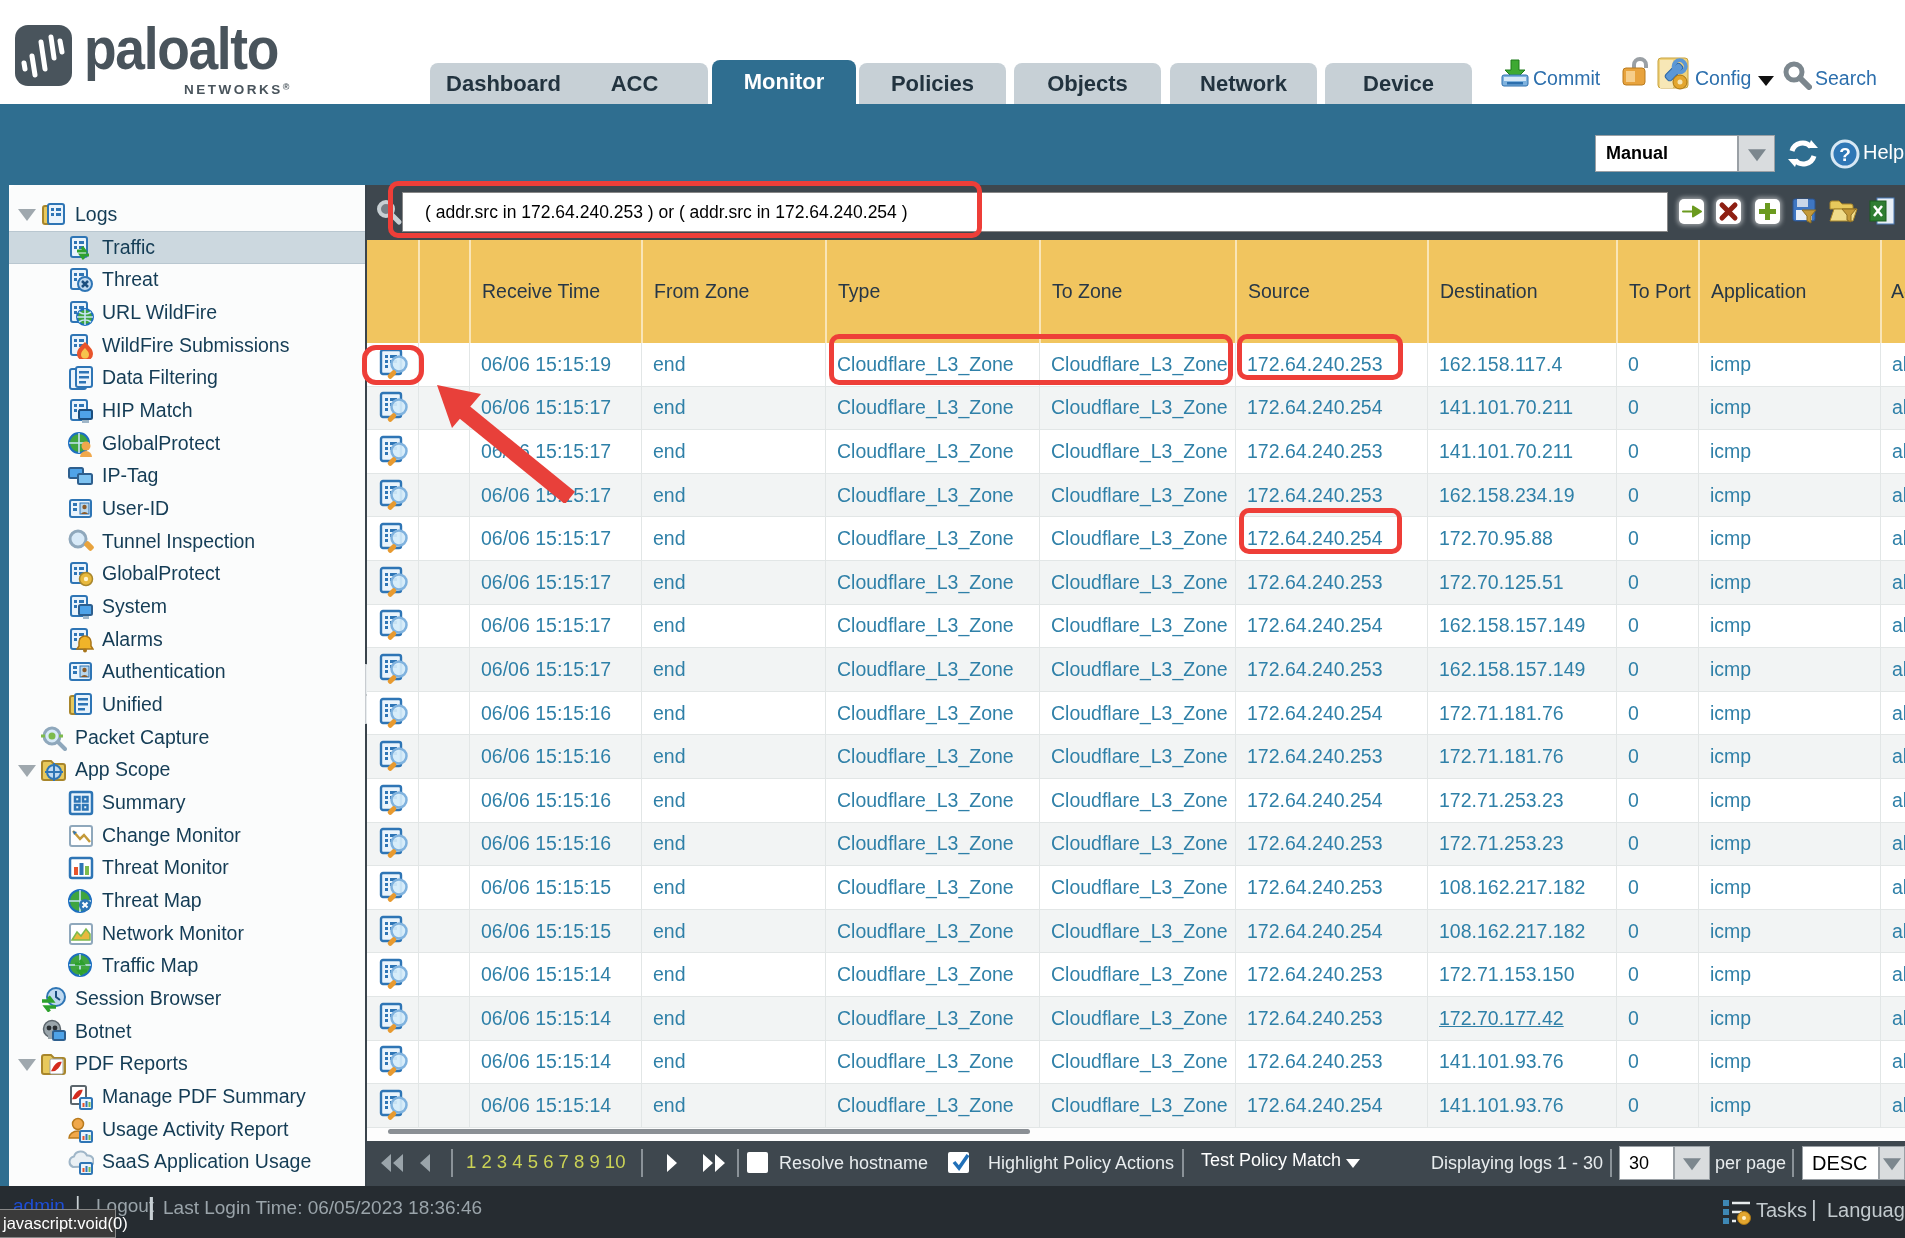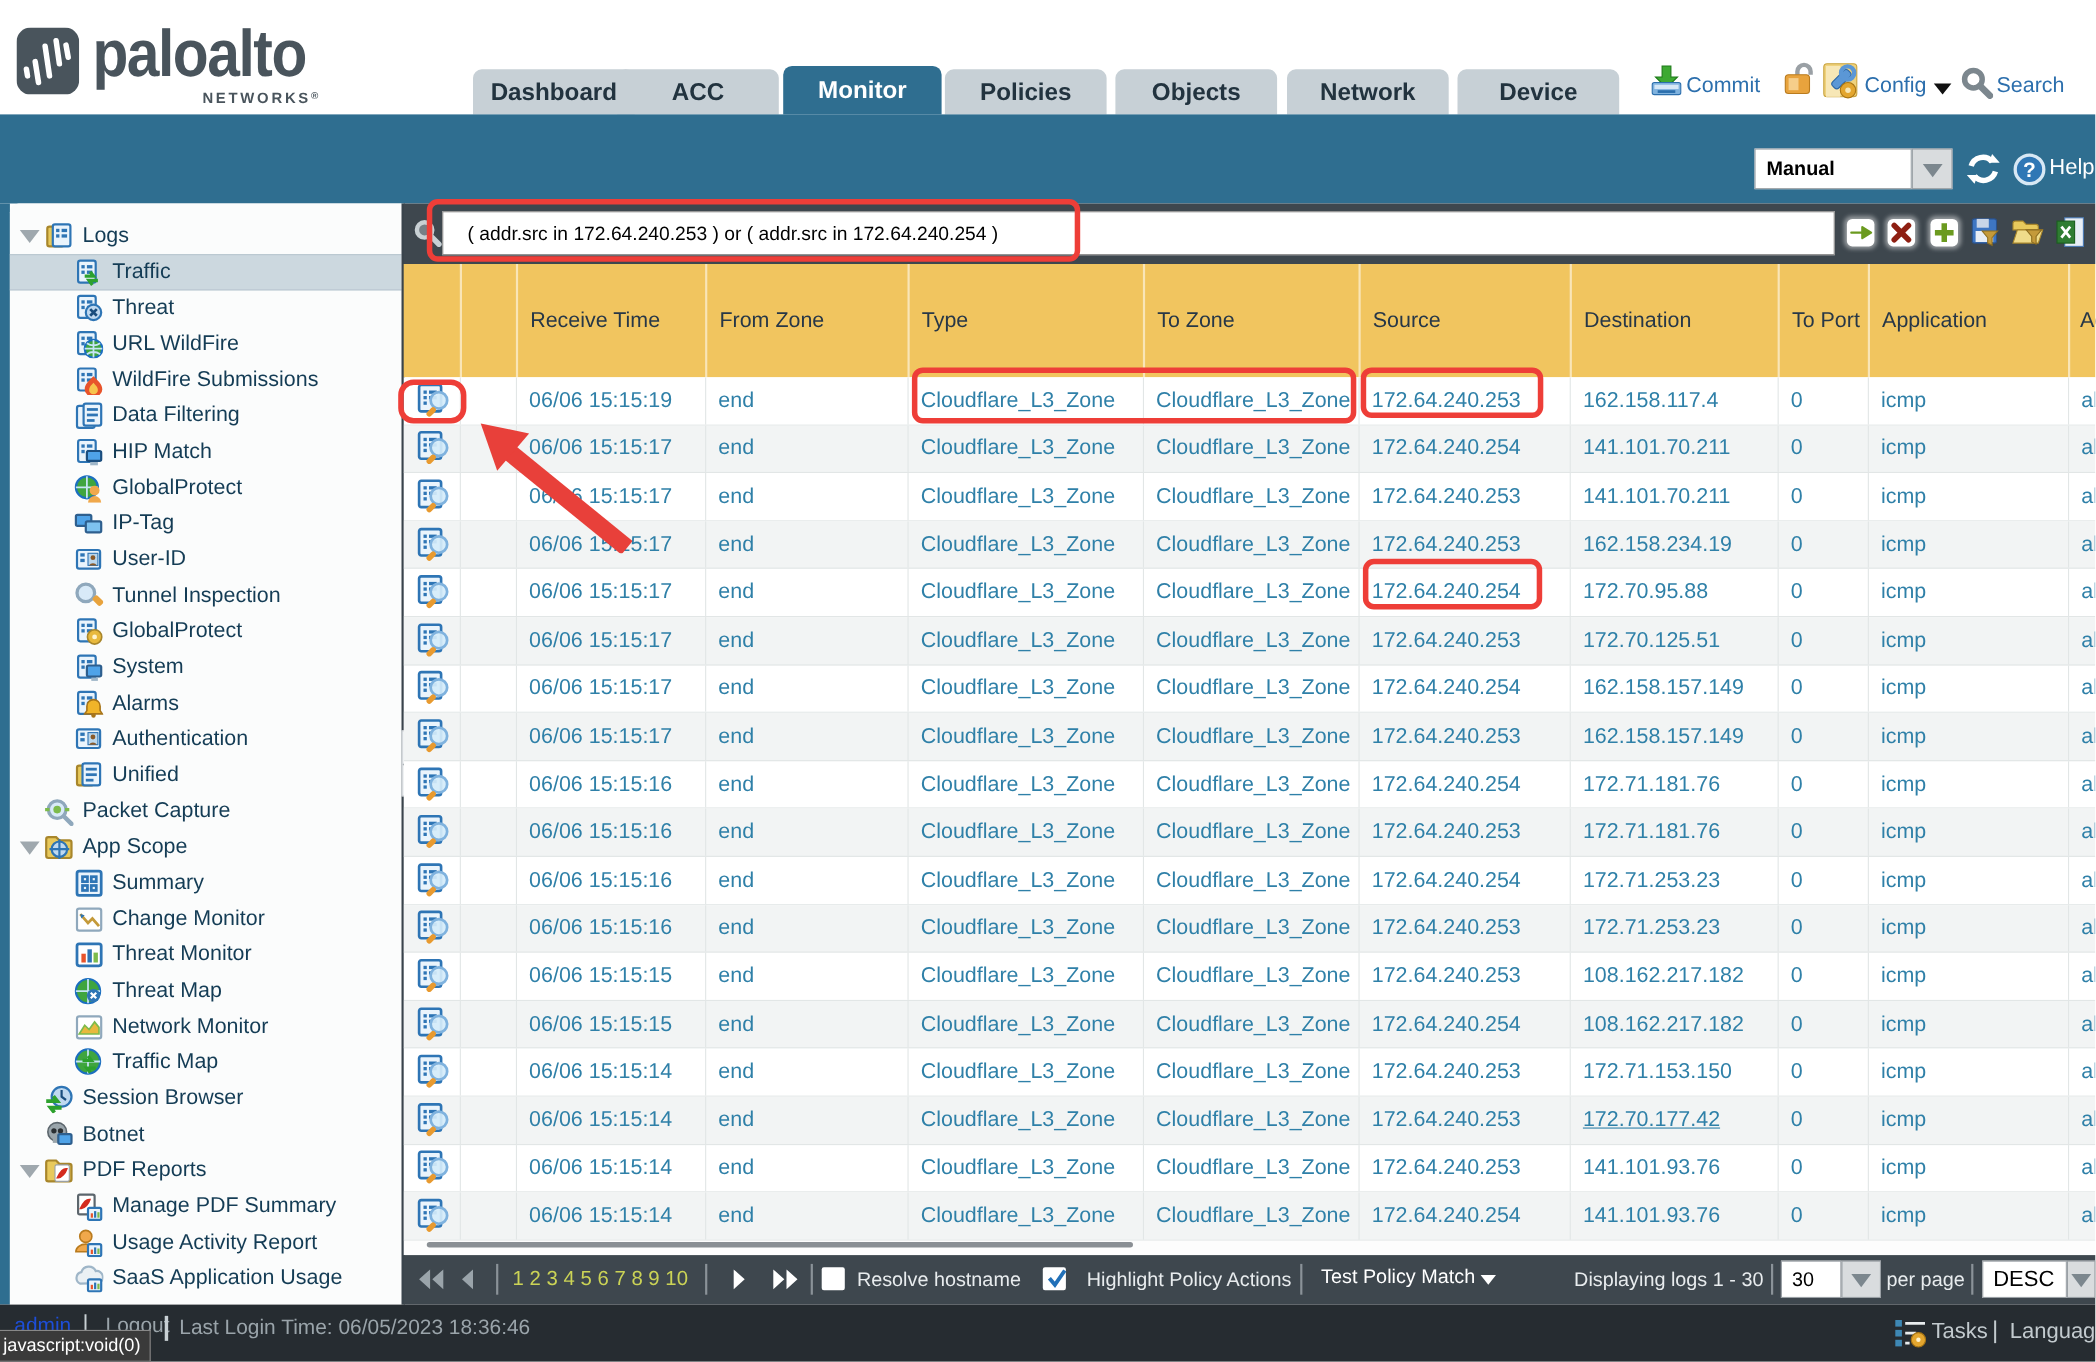--- a/index.html
+++ b/index.html
@@ -1029,21 +1029,21 @@
 <div class="abs" style="left:1715px;top:1153px;color:#E8ECEE;font-size:18px;">per page</div>
 <div class="vsep" style="left:1792px;top:1149px;height:28px;"></div>
 <div class="abs wbox" style="left:1802px;top:1146px;width:77px;height:34px;line-height:32px;padding-left:9px;font-size:20px;">DESC</div>
 <div class="abs gbtn" style="left:1879px;top:1146px;width:26px;height:34px;"></div>
 <div class="abs" id="statusbar"></div>
 <div class="abs" style="left:13px;top:1195px;color:#1d4ed8;font-size:19px;">admin</div>
 <div class="abs" style="left:75px;top:1192px;color:#C8D0D4;font-size:21px;">|</div>
 <div class="abs" style="left:96px;top:1195px;color:#9AA4AA;font-size:19px;">Logout</div>
 <div class="abs" style="left:148px;top:1193px;color:#C8D0D4;font-size:24px;font-weight:bold;">|</div>
 <div class="abs" style="left:163px;top:1197px;color:#9AA4AA;font-size:19px;">Last Login Time: 06/05/2023 18:36:46</div>
-<div class="abs" style="left:0px;top:1209px;width:137px;height:29px;background:#3A3A3A;border:1px solid #888;border-left:none;color:#fff;font-size:16.5px;line-height:27px;padding-left:3px;">javascript:void(0)</div>
+<div class="abs" style="left:0px;top:1209px;width:116px;height:29px;background:#3A3A3A;border:1px solid #888;border-left:none;color:#fff;font-size:16.5px;line-height:27px;padding-left:3px;">javascript:void(0)</div>
 <svg class="abs" style="left:1722px;top:1199px" width="30" height="27" viewBox="0 0 30 27">
 <g fill="#3E88B5">
       <rect x="1" y="1" width="6" height="6"></rect>
       <rect x="1" y="10" width="6" height="6"></rect>
       <rect x="1" y="19" width="6" height="6"></rect>
     </g>
 <g stroke="#E8ECEE" stroke-width="2.5">
       <line x1="10" y1="4" x2="28" y2="4"></line>
       <line x1="10" y1="13" x2="20" y2="13"></line>
       <line x1="10" y1="22" x2="14" y2="22"></line>

